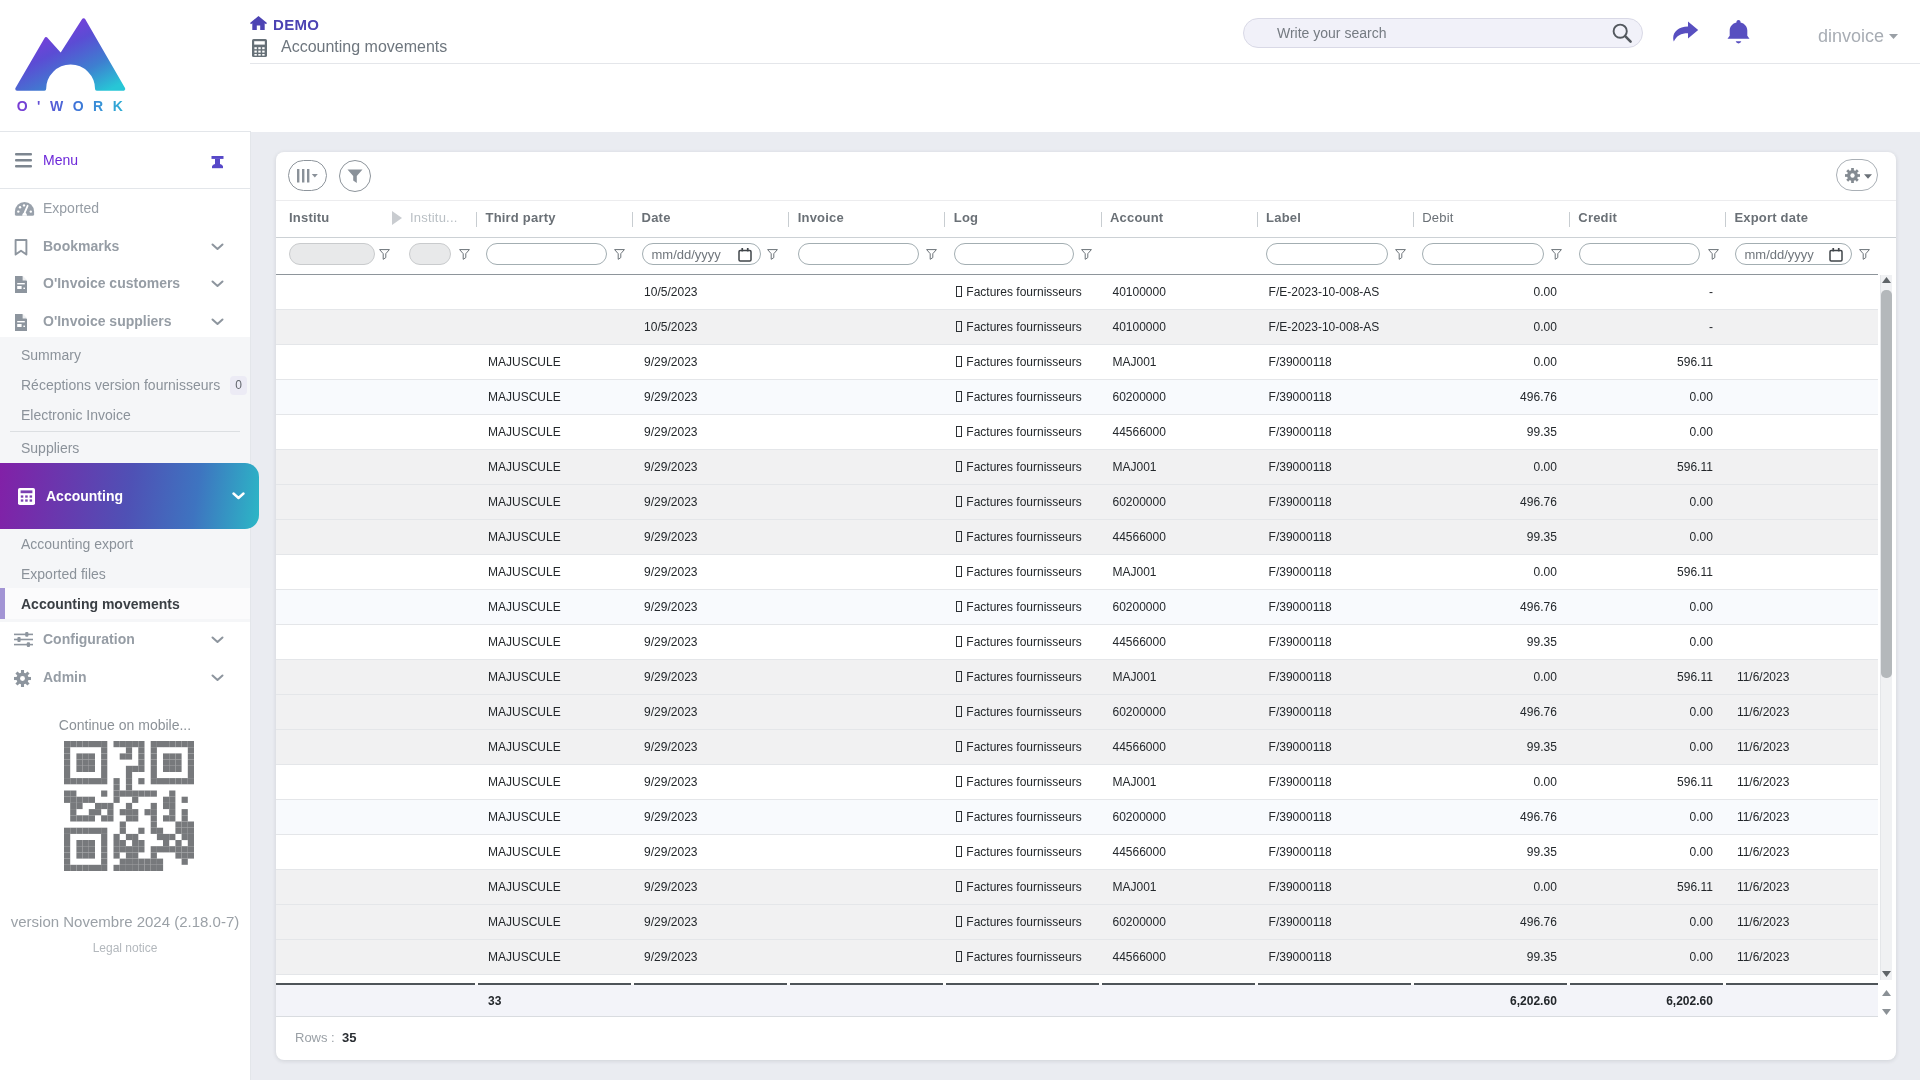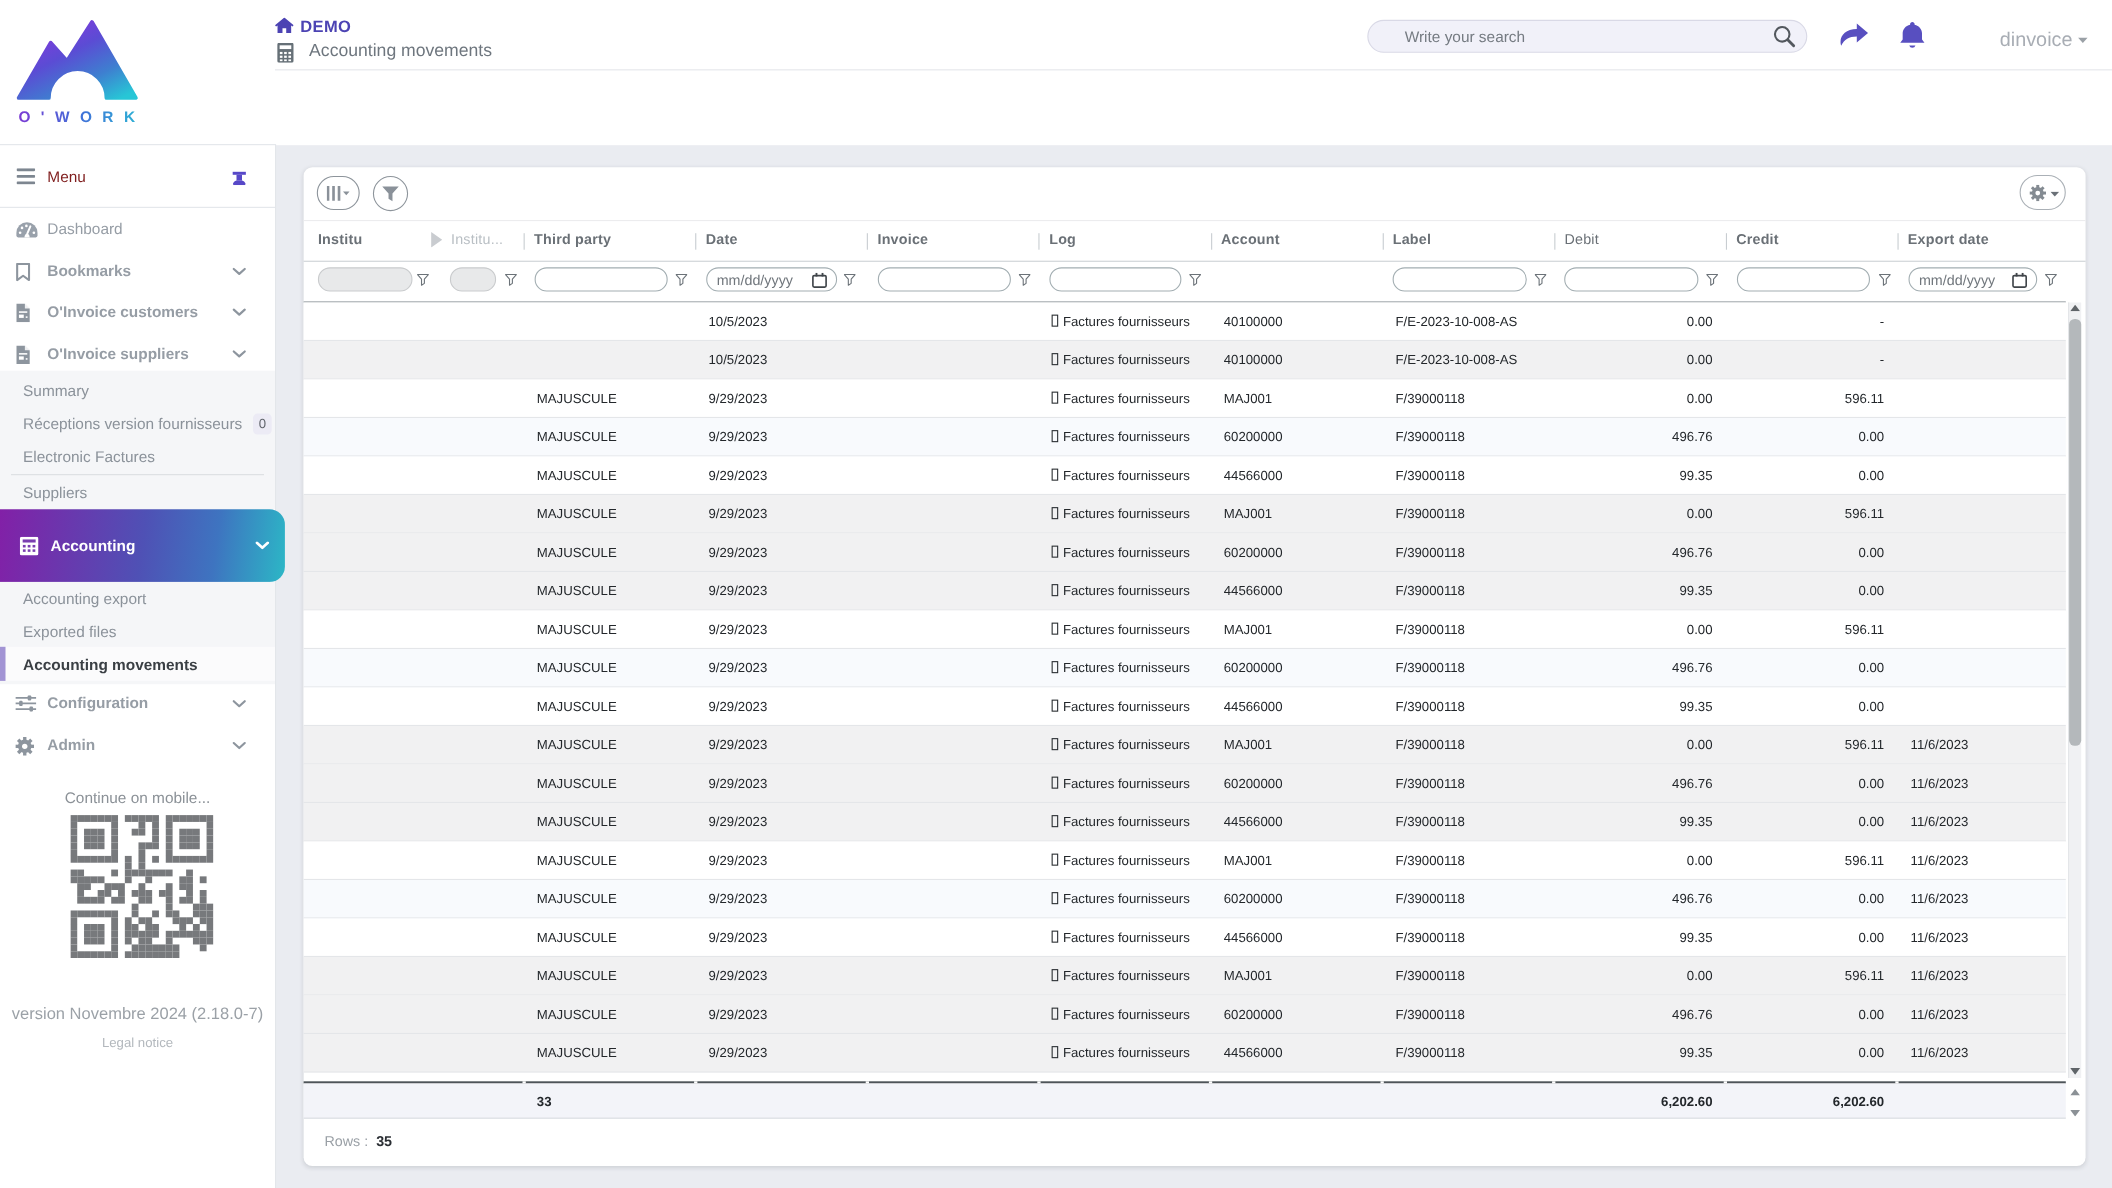--- a/index.html
+++ b/index.html
@@ -91,21 +91,21 @@
 <div class="abs" style="left:0;top:131px;width:250px;height:58px;border-top:1px solid #e3e6ea;border-bottom:1px solid #e3e6ea">
   <span style="position:absolute;left:15px;top:21px">
       <svg width="17" height="15" viewBox="0 0 17 15">
         <g fill="#7d8690">
           <rect x="0" y="0" width="17" height="2.6" rx="1"></rect>
           <rect x="0" y="6" width="17" height="2.6" rx="1"></rect>
           <rect x="0" y="12" width="17" height="2.6" rx="1"></rect>
         </g>
       </svg>
     </span>
-  <span style="position:absolute;left:43px;top:20px;font-size:14px;color:#7f1d1d">Menu</span>
+  <span style="position:absolute;left:43px;top:20px;font-size:14px;color:#6d28d9">Menu</span>
   <span style="position:absolute;left:211px;top:24px">
       <svg width="13" height="14" viewBox="0 0 13 14">
         <g fill="#5748c8">
           <rect x="0.5" y="0" width="12" height="2.9"></rect>
           <rect x="4" y="2.9" width="5" height="5.3"></rect>
           <path d="M1 11 C1 9.5 2.3 8.4 4 8 h5 c1.7 .4 3 1.5 3 3 Z"></path>
           <rect x="1" y="10.3" width="11" height="1.9"></rect>
         </g>
       </svg>
     </span>
@@ -115,21 +115,21 @@
       <svg width="21" height="16" viewBox="0 0 21 16">
         <path d="M10.5 1 A 9.6 9.6 0 0 1 20.1 10.6 L20.1 13.2 A1.6 1.6 0 0 1 18.5 14.8 L2.5 14.8 A1.6 1.6 0 0 1 .9 13.2 L.9 10.6 A 9.6 9.6 0 0 1 10.5 1 Z" fill="#99a1ab"></path>
         <circle cx="4.3" cy="10.6" r="1.2" fill="#fff"></circle>
         <circle cx="6" cy="6.2" r="1.2" fill="#fff"></circle>
         <circle cx="10" cy="4.4" r="1.2" fill="#fff"></circle>
         <circle cx="16.8" cy="10.6" r="1.2" fill="#fff"></circle>
         <path d="M13.6 4.8 L10.8 11.4" stroke="#fff" stroke-width="1.8" stroke-linecap="round"></path>
         <path d="M8.2 14.8 c0 -2 1 -3.4 2.4 -3.4 c1.4 0 2.4 1.4 2.4 3.4 Z" fill="#fff"></path>
       </svg>
     </span>
-    <span style="position:absolute;left:43px;top:9px;font-size:14px;font-weight:normal;color:#969da5">Dashboard</span>
+    <span style="position:absolute;left:43px;top:9px;font-size:14px;font-weight:normal;color:#969da5">Exported</span>
   </div>
 <div style="position:absolute;left:0;top:228.5px;width:250px;height:36px">
     <span style="position:absolute;left:14px;top:10px">
       <svg width="14" height="17" viewBox="0 0 14 17">
         <path d="M1.6 1 h10.8 v14.6 l-5.4 -3.9 l-5.4 3.9 Z" fill="none" stroke="#8d959e" stroke-width="1.9" stroke-linejoin="round"></path>
       </svg>
     </span>
     <span style="position:absolute;left:43px;top:9px;font-size:14px;font-weight:bold;color:#969da5">Bookmarks</span>
     <span style="position:absolute;left:211px;top:14px">
       <svg width="13" height="8" viewBox="0 0 13 8">
@@ -170,21 +170,21 @@
     <span style="position:absolute;left:211px;top:14px">
       <svg width="13" height="8" viewBox="0 0 13 8">
         <path d="M1.5 1.5 L6.5 6 L11.5 1.5" fill="none" stroke="#8d959e" stroke-width="2" stroke-linecap="round" stroke-linejoin="round"></path>
       </svg>
     </span>
   </div>
 <div style="position:absolute;left:0;top:337px;width:250px;height:126px;background:#f5f6f8"></div>
 <span class="sub" style="top:347px">Summary</span>
 <span class="sub" style="top:377px">Réceptions version fournisseurs</span>
 <div style="position:absolute;left:230px;top:375.5px;width:17px;height:19px;background:#ecebf5;border-radius:4px;text-align:center;font-size:12px;line-height:19px;color:#62666d">0</div>
-<span class="sub" style="top:407px">Electronic Factures</span>
+<span class="sub" style="top:407px">Electronic Invoice</span>
 <div style="position:absolute;left:10px;top:431px;width:230px;height:1px;background:#dcdfe2"></div>
 <span class="sub" style="top:439.5px">Suppliers</span>
 <div style="position:absolute;left:0;top:462.5px;width:259px;height:66px;background:linear-gradient(98deg,#8220a7 0%,#4f51b5 50%,#3e74c0 75%,#2cb7c6 100%);border-radius:0 14px 14px 0">
     <span style="position:absolute;left:18px;top:25px">
       <svg width="17" height="17" viewBox="0 0 17 17">
         <rect x="0" y="0" width="17" height="17" rx="1.8" fill="#fff"></rect>
         <rect x="2.6" y="2.4" width="11.8" height="2.8" fill="#7a3fb0"></rect>
         <g fill="#7a3fb0">
           <rect x="2.8" y="7.4" width="2.5" height="2.3"></rect>
           <rect x="7.2" y="7.4" width="2.5" height="2.3"></rect>

